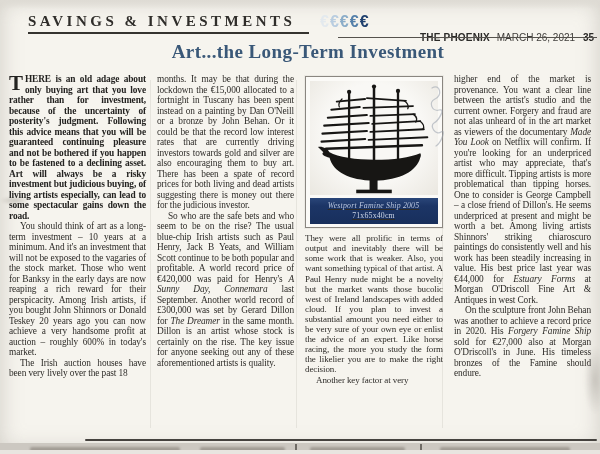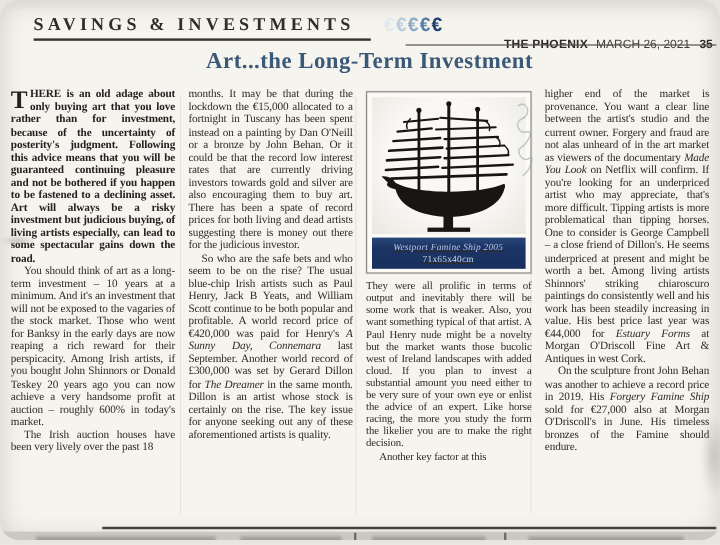--- a/index.html
+++ b/index.html
@@ -1,18 +1,18 @@
 <!DOCTYPE html>
 <html><head>
 <meta charset="utf-8">
 <style>
   html,body{margin:0;padding:0;background:#e8e5e0;}
   .screen{position:relative;width:600px;height:450px;background:#f6f4ee;overflow:hidden;
     font-family:"Liberation Serif", serif;color:#2e2c29;
-    box-shadow:inset 0 0 22px rgba(145,140,130,0.38);border-radius:16px;}
+    box-shadow:inset 0 0 22px rgba(145,140,130,0.38);}
   
   .hdr{position:absolute;top:12px;left:28px;right:4px;height:26px;}
   .section-title{display:inline-block;font-size:15px;font-weight:600;letter-spacing:3.5px;
     color:#2f2d2a;border-bottom:2px solid #35332f;padding:1px 14px 2px 0;}
   .euros{position:absolute;left:292px;top:1px;font-family:"Liberation Sans",sans-serif;
     font-size:16px;font-weight:700;letter-spacing:1px;}
   .masthead-group{position:absolute;right:2px;top:20px;font-family:"Liberation Sans",sans-serif;
     font-size:10px;color:#2c2b29;white-space:nowrap;}
   .masthead{font-weight:700;letter-spacing:0.2px;}
   .issue-date{font-weight:400;color:#403e3b;margin-left:4px;}
@@ -130,27 +130,27 @@
             </g>
           </svg>
         </div>
         <figcaption class="caption">
           <div class="cap-line cap-title">Westport Famine Ship 2005</div>
           <div class="cap-line">71x65x40cm</div>
         </figcaption>
       </figure>
       <span class="col3-text">
         <p>They were all prolific in terms of output and inevitably there will be some work that is weaker. Also, you want something typical of that artist. A Paul Henry nude might be a novelty but the market wants those bucolic west of Ireland landscapes with added cloud. If you plan to invest a substantial amount you need either to be very sure of your own eye or enlist the advice of an expert. Like horse racing, the more you study the form the likelier you are to make the right decision.</p>
-        <p class="ind">Another key factor at this</p>
+        <p class="ind">Another key factor at very</p>
       </span>
     </section>
 
     <section class="col">
       <p><span>higher end of the market is provenance. You want a clear line between the artist's studio and the current owner. Forgery and fraud are not alas unheard of in the art market as viewers of the documentary </span><em>Made You Look</em><span> on Netflix will confirm. If you're looking for an underpriced artist who may appreciate, that's more difficult. Tipping artists is more problematical than tipping horses. One to consider is George Campbell – a close friend of Dillon's. He seems underpriced at present and might be worth a bet. Among living artists Shinnors' striking chiaroscuro paintings do consistently well and his work has been steadily increasing in value. His best price last year was €44,000 for </span><em>Estuary Forms</em><span> at Morgan O'Driscoll Fine Art &amp; Antiques in west Cork.</span></p>
-      <p class="ind"><span>On the sculpture front John Behan was another to achieve a record price in 2019. His </span><em>Forgery Famine Ship</em><span> sold for €27,000 also at Morgan O'Driscoll's in June. His timeless bronzes of the Famine should endure.</span></p>
+      <p class="ind"><span>On the sculpture front John Behan was another to achieve a record price in 2020. His </span><em>Forgery Famine Ship</em><span> sold for €27,000 also at Morgan O'Driscoll's in June. His timeless bronzes of the Famine should endure.</span></p>
     </section>
 
   </main>
 
   <svg class="scribble" width="38" height="66" viewBox="0 0 38 66">
     <path d="M8,4 C16,-1 19,12 11,15 C4,18 8,28 15,26 C22,24 15,36 10,39 C5,42 12,52 17,48 C22,44 18,58 12,62" fill="none" stroke="#99a1ad" stroke-width="1.3" stroke-linecap="round"></path>
   </svg>
 
   <div class="streak-left"></div>
   <div class="curl-right"></div>

